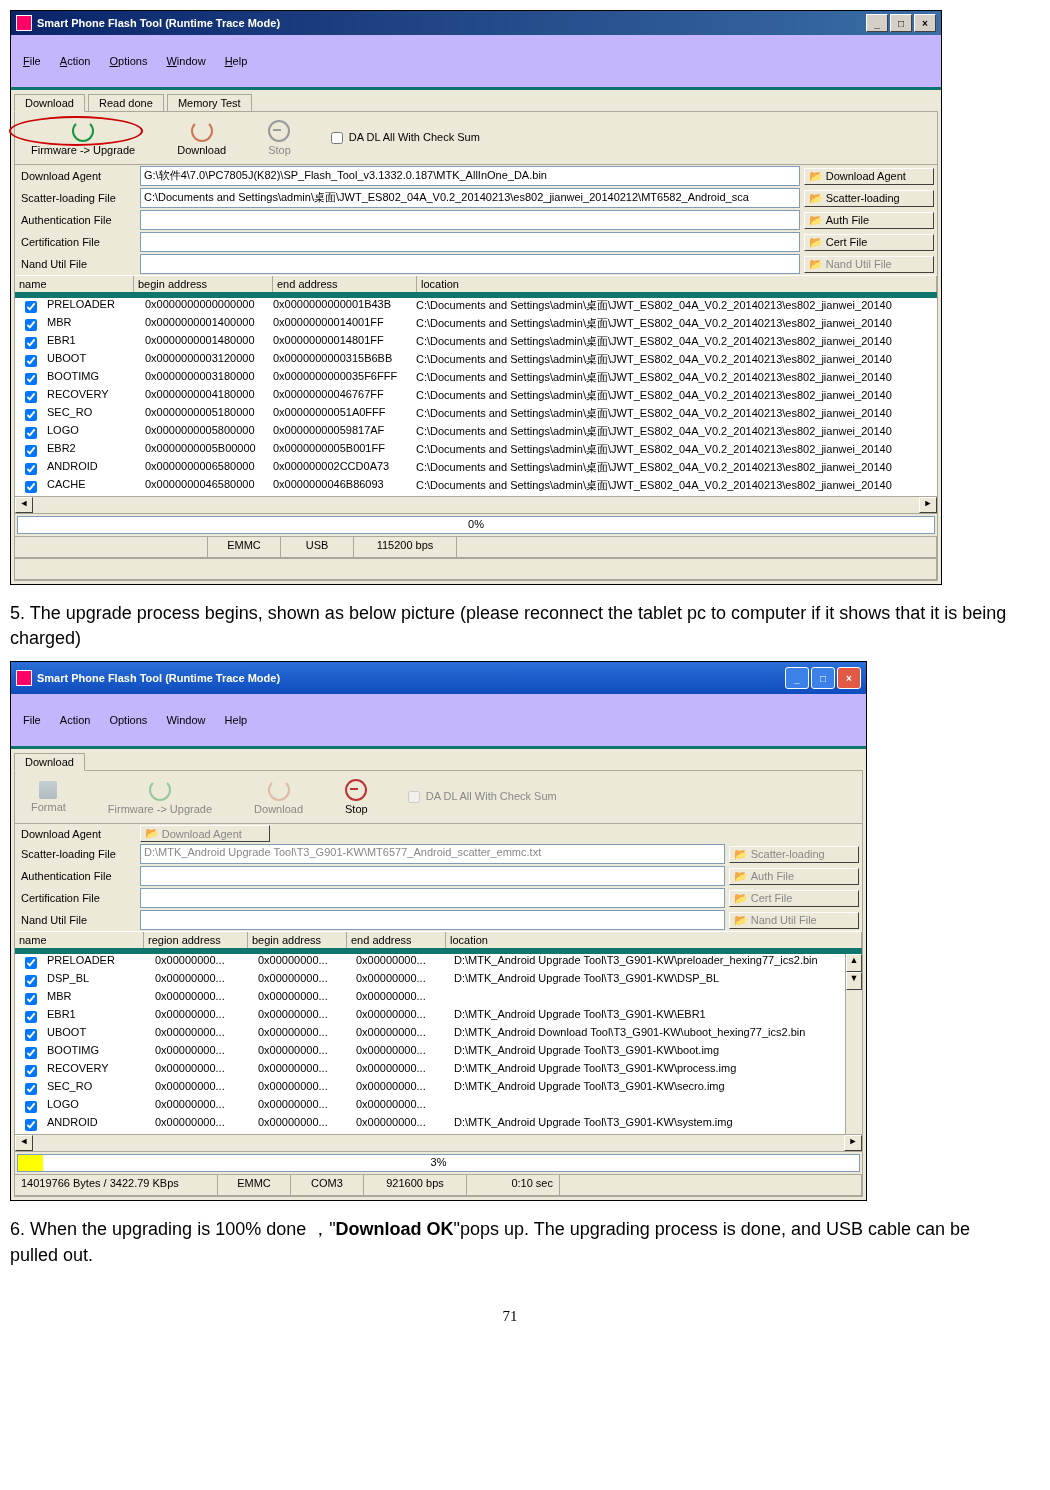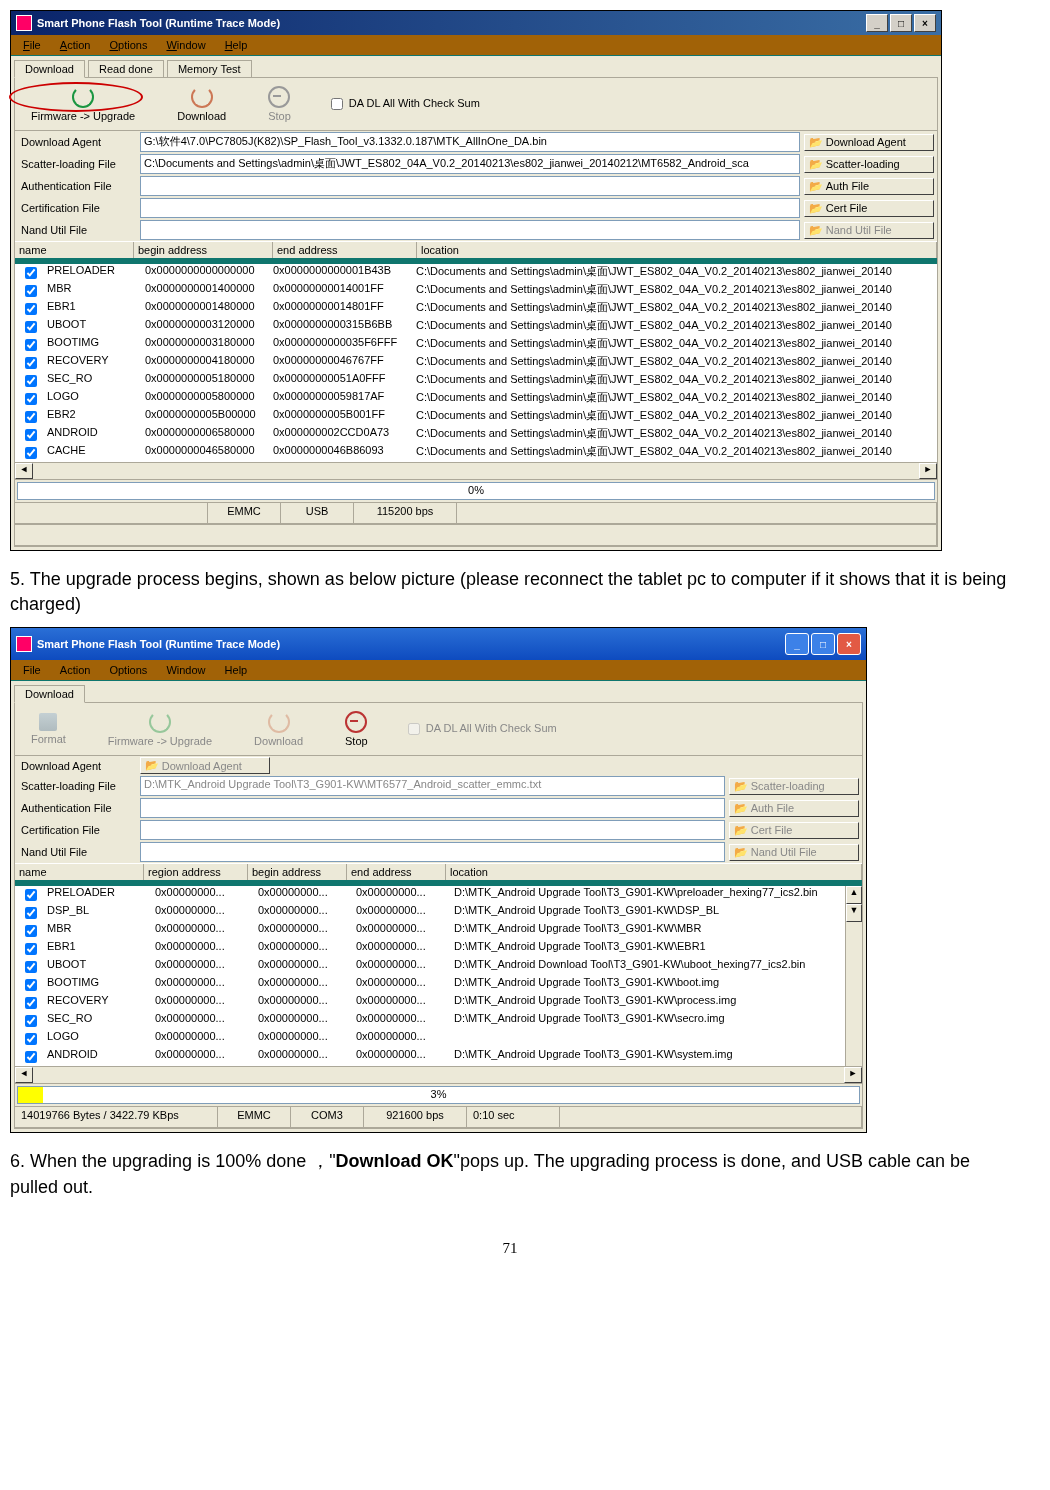--- a/index.html
+++ b/index.html
@@ -5,21 +5,21 @@
 body{margin:0;background:#fff;font-family:Tahoma,Arial,sans-serif;font-size:11px;color:#000;width:1050px}
 .page{padding:10px 40px 20px 10px}
 .win{border:1px solid #000;background:#ece9d8;margin-bottom:6px}
 .titlebar{background:linear-gradient(to right,#0a246a,#3a6ea5);color:#fff;padding:3px 5px;display:flex;align-items:center;font-weight:bold}
 .titlebar.xp{background:linear-gradient(to bottom,#2a6fd6,#0e4bbf);padding:5px}
 .titlebar .tico{width:14px;height:14px;background:#f06;display:inline-block;margin-right:5px;border:1px solid #fff}
 .titlebar .spacer{flex:1}
 .wbtn{width:20px;height:16px;background:#d4d0c8;border:1px solid #fff;border-right-color:#404040;border-bottom-color:#404040;margin-left:2px;display:flex;align-items:center;justify-content:center;color:#000;font-size:10px;font-family:Arial}
 .xp .wbtn{background:#3c81e8;border:1px solid #fff;color:#fff;width:22px;height:20px;border-radius:3px}
 .xp .wbtn.cls{background:#e25a44}
-.menubar{background:#a16207;padding:2px 4px;border-bottom:1px solid #0f766e}
+.menubar{background:#c4b5fd;padding:18px 4px;border-bottom:3px solid #0f766e}
 .menubar span{padding:2px 8px;display:inline-block}
 .menubar span u{text-decoration:underline}
 .tabs{padding:3px 3px 0 3px;background:#ece9d8}
 .tab{display:inline-block;padding:2px 10px;border:1px solid #aca899;border-bottom:none;background:#ece9d8;position:relative;top:1px}
 .tab.active{background:#ece9d8;border-bottom:1px solid #ece9d8}
 .toolbar{display:flex;align-items:center;padding:6px 10px;border-bottom:1px solid #aca899;gap:30px}
 .tbtn{display:flex;flex-direction:column;align-items:center;font-size:11px;gap:2px;padding:2px 6px}
 .tbtn.dis{color:#888}
 .ico{width:18px;height:18px;display:inline-block}
 .ico.refresh{border:2px solid #1a9641;border-radius:50%;border-top-color:transparent}
@@ -360,21 +360,20 @@
               <div style="width:90px">0x00000000...</div>
               <div style="width:90px">0x00000000...</div>
               <div class="c-loc">D:\MTK_Android Upgrade Tool\T3_G901-KW\DSP_BL</div>
             </div>
             <div class="row">
               <div class="c-ck"><input type="checkbox" class="chk" checked="" style=""></div>
               <div style="width:100px">MBR</div>
               <div style="width:95px">0x00000000...</div>
               <div style="width:90px">0x00000000...</div>
               <div style="width:90px">0x00000000...</div>
-              <div class="c-loc">D:\MTK_Android Upgrade Tool\T3_G901-KW\MBR</div>
             </div>
             <div class="row">
               <div class="c-ck"><input type="checkbox" class="chk" checked="" style=""></div>
               <div style="width:100px">EBR1</div>
               <div style="width:95px">0x00000000...</div>
               <div style="width:90px">0x00000000...</div>
               <div style="width:90px">0x00000000...</div>
               <div class="c-loc">D:\MTK_Android Upgrade Tool\T3_G901-KW\EBR1</div>
             </div>
             <div class="row">
@@ -440,21 +439,21 @@
           <div class="bar">
             <div class="fill" style="width:3%"></div>
             <div class="txt">3%</div>
           </div>
         </div>
  <div class="status">
   <div style="width:190px">14019766 Bytes / 3422.79 KBps</div>
   <div style="width:60px;text-align:center">EMMC</div>
   <div style="width:60px;text-align:center">COM3</div>
   <div style="width:90px;text-align:center">921600 bps</div>
-  <div style="width:80px;text-align:left">0:10 sec</div>
+  <div style="width:80px;text-align:right">0:10 sec</div>
   <div style="flex:1"></div>
  </div>
  </div>
 </div>
 
 <div class="bodytext">
  <span>6. When the upgrading is 100% done ，"</span><b>Download OK</b><span>"pops up. The upgrading process is done, and USB cable can be pulled out.</span>
 </div>
 
 <div class="pgnum">71</div>

